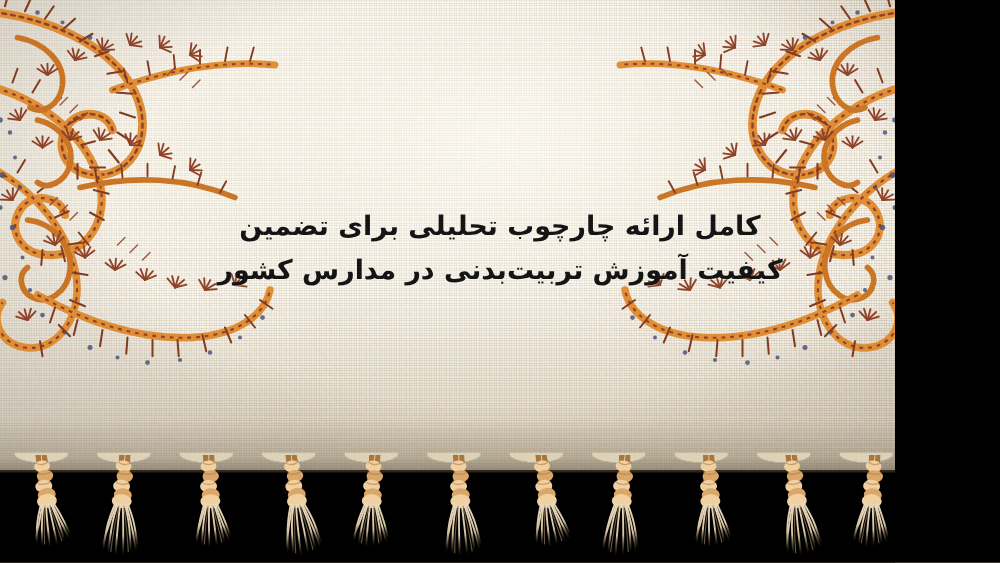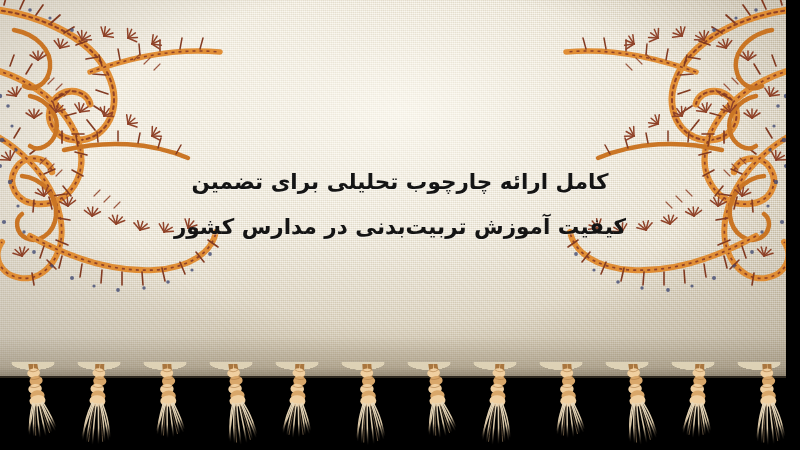--- a/index.html
+++ b/index.html
@@ -1,20 +1,20 @@
 <!DOCTYPE html>
 <html><head>
 <meta charset="utf-8">
 <style>
   html,body{margin:0;padding:0;background:#000;}
   body{font-family:"DejaVu Sans", sans-serif;}
 
   #stage{
     position:relative;
-    width:786px;height:450px;
+    width:716px;height:450px;
     overflow:hidden;
     background:#000000;
   }
 
   
   .fabric{
     position:absolute;left:0;top:0;width:800px;height:376px;
     background-color:#e6dcc6;
     background-image:
       linear-gradient(115deg, rgba(255,252,244,.55) 0%, rgba(230,220,198,0) 40%),
@@ -61,21 +61,21 @@
     direction:rtl;
     font-family:"DejaVu Sans", sans-serif;
     font-weight:bold;
     color:#141414;
     line-height:1.30;
     letter-spacing:0px;
     text-shadow:0 1px 0 rgba(255,255,255,.30);
     pointer-events:none;
   }
   .title-line{font-size:21.5px;white-space:nowrap;}
-  .title-line.l2{margin-top:17px;}
+  .title-line.l2{margin-top:7px;}
 </style>
 </head>
 <body>
 
 <div id="stage">
 
   <div class="fabric"></div>
   <div class="vignette"></div>
 
   <div class="orn left">

